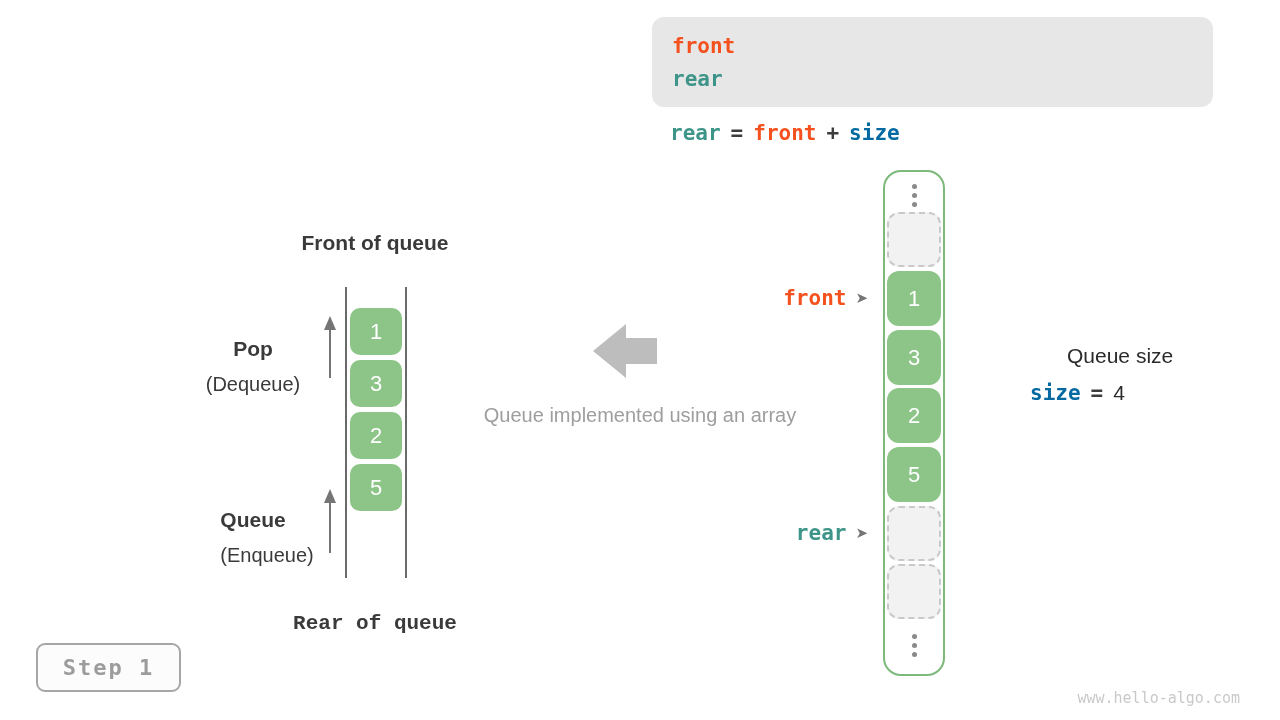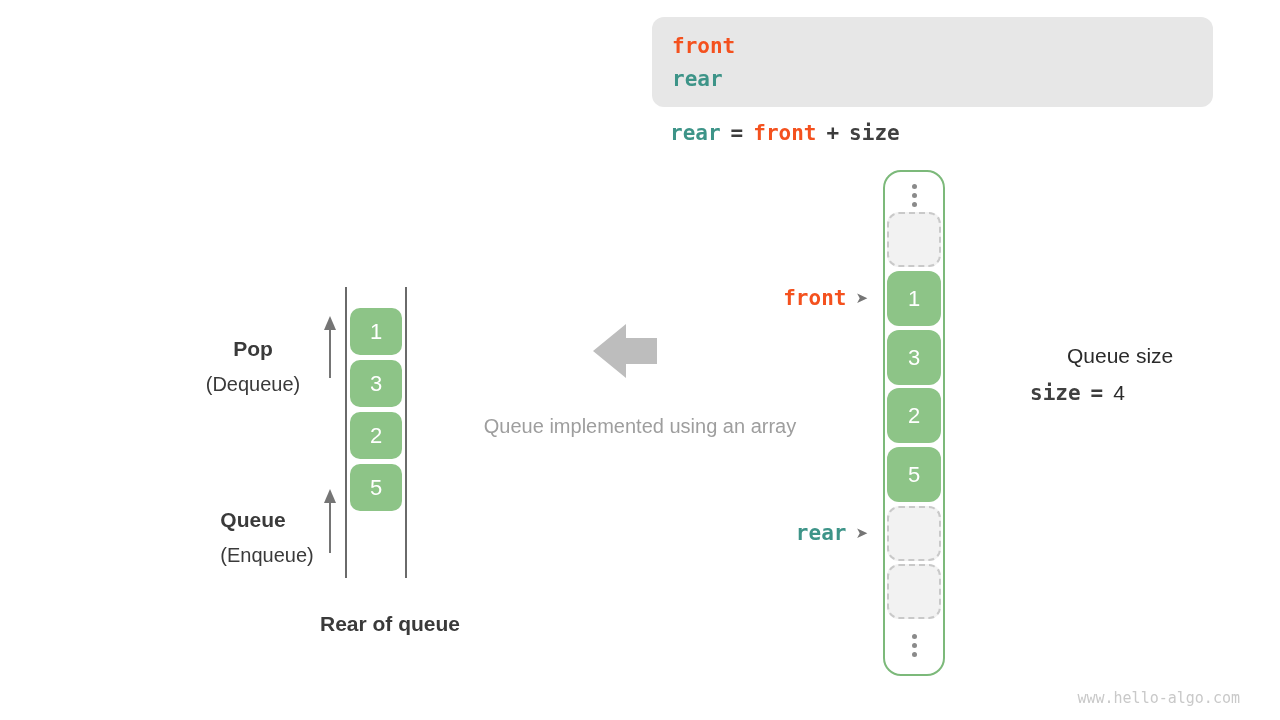--- a/index.html
+++ b/index.html
@@ -26,34 +26,34 @@
 
   
   .formula {
     left: 670px; top: 121px; font-size: 21px;
     display: flex; align-items: baseline;
     font-family: "DejaVu Sans Mono", monospace; font-weight: bold;
   }
   .formula .op { color: #3c3c3c; margin: 0 10px; }
   .t-teal { color: #3d9488; }
   .t-orange { color: #f4511e; }
-  .t-blue { color: #404040; }
+  .t-blue { color: #0369a1; }
 
   
   .label-bold { font-weight: bold; font-size: 21px; color: #3a3a3a; text-align: center; }
   .label-sub { font-size: 20px; color: #3a3a3a; text-align: center; }
   .vline { width: 2px; background: #6a6a6a; top: 287px; height: 291px; }
   .qcell {
     left: 350px; width: 52px; height: 47px; border-radius: 10px;
     background: #8dc487; color: #ffffff; font-size: 22px;
     display: flex; align-items: center; justify-content: center;
   }
 
   
-  .caption { left: 440px; top: 404px; width: 400px; text-align: center; font-size: 20px; color: #9e9e9e; margin-top: 11px; }
+  .caption { left: 440px; top: 404px; width: 400px; text-align: center; font-size: 20px; color: #9e9e9e; }
 
   
   .array-box {
     left: 883px; top: 170px; width: 62px; height: 506px;
     background: #ffffff; border: 2px solid #7cb97a; border-radius: 18px;
   }
   .acell { position: absolute; left: 2px; width: 54px; height: 55px; border-radius: 12px; }
   .acell-filled {
     background: #8dc487; color: #ffffff; font-size: 22px;
     display: flex; align-items: center; justify-content: center;
@@ -106,20 +106,21 @@
   </div>
 
   <div class="abs formula">
     <span class="t-teal">rear</span>
     <span class="op">=</span>
     <span class="t-orange">front</span>
     <span class="op">+</span>
     <span class="t-blue">size</span>
   </div>
 
+  <div class="abs label-bold" style="left:275px; top:231px; width:200px;">Front of queue</div>
 
   <div class="abs vline" style="left:345px;"></div>
   <div class="abs vline" style="left:405px;"></div>
 
   <div class="abs qcell" style="top:308px;">1</div>
   <div class="abs qcell" style="top:360px;">3</div>
   <div class="abs qcell" style="top:412px;">2</div>
   <div class="abs qcell" style="top:464px;">5</div>
 
   <svg class="abs arrow-svg" style="left:322px; top:316px;" width="16" height="62" viewBox="0 0 16 62">
@@ -129,21 +130,21 @@
   <div class="abs label-bold" style="left:178px; top:337px; width:150px;">Pop</div>
   <div class="abs label-sub" style="left:178px; top:373px; width:150px;">(Dequeue)</div>
 
   <svg class="abs arrow-svg" style="left:322px; top:489px;" width="16" height="64" viewBox="0 0 16 64">
     <polygon points="8,0 2,14 14,14" fill="#757575"></polygon>
     <rect x="7" y="12" width="2" height="52" fill="#757575"></rect>
   </svg>
   <div class="abs label-bold" style="left:178px; top:508px; width:150px;">Queue</div>
   <div class="abs label-sub" style="left:192px; top:544px; width:150px;">(Enqueue)</div>
 
-  <div class="abs label-bold" style="left:290px; top:612px; width:200px;">Rear of queue</div>
+  <div class="abs label-bold" style="left:275px; top:612px; width:200px;font-family:Liberation Mono, monospace;">Rear of queue</div>
 
   <svg class="abs arrow-svg" style="left:593px; top:324px;" width="64" height="54" viewBox="0 0 64 54">
     <polygon points="0,27 33,0 33,14 64,14 64,40 33,40 33,54" fill="#bdbdbd"></polygon>
   </svg>
   <div class="abs caption">Queue implemented using an array</div>
 
   <div class="abs array-box">
     <div class="dots" style="top:12px;">
       <span class="dot"></span>
         <span class="dot"></span>
@@ -172,16 +173,17 @@
     <span class="pointer-glyph">➤</span>
   </div>
 
   <div class="abs qsize-label">Queue size</div>
   <div class="abs qsize-eq">
     <span class="mono t-blue">size</span>
     <span class="op">=</span>
     <span>4</span>
   </div>
 
+  <div class="abs step-box">Step 1</div>
 
   <div class="abs watermark">www.hello-algo.com</div>
 
 </div>
 
 </body></html>

